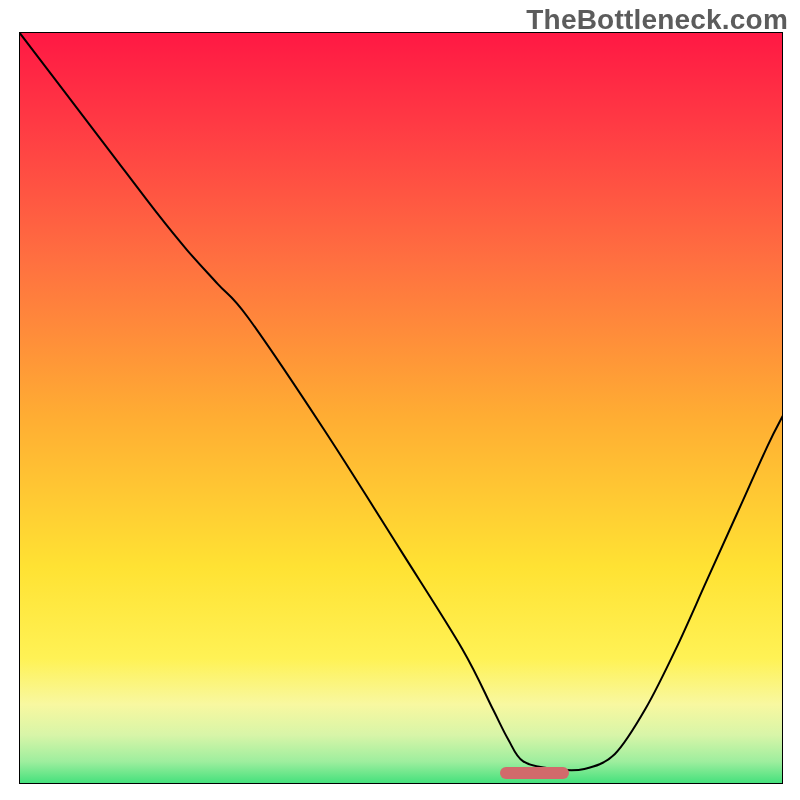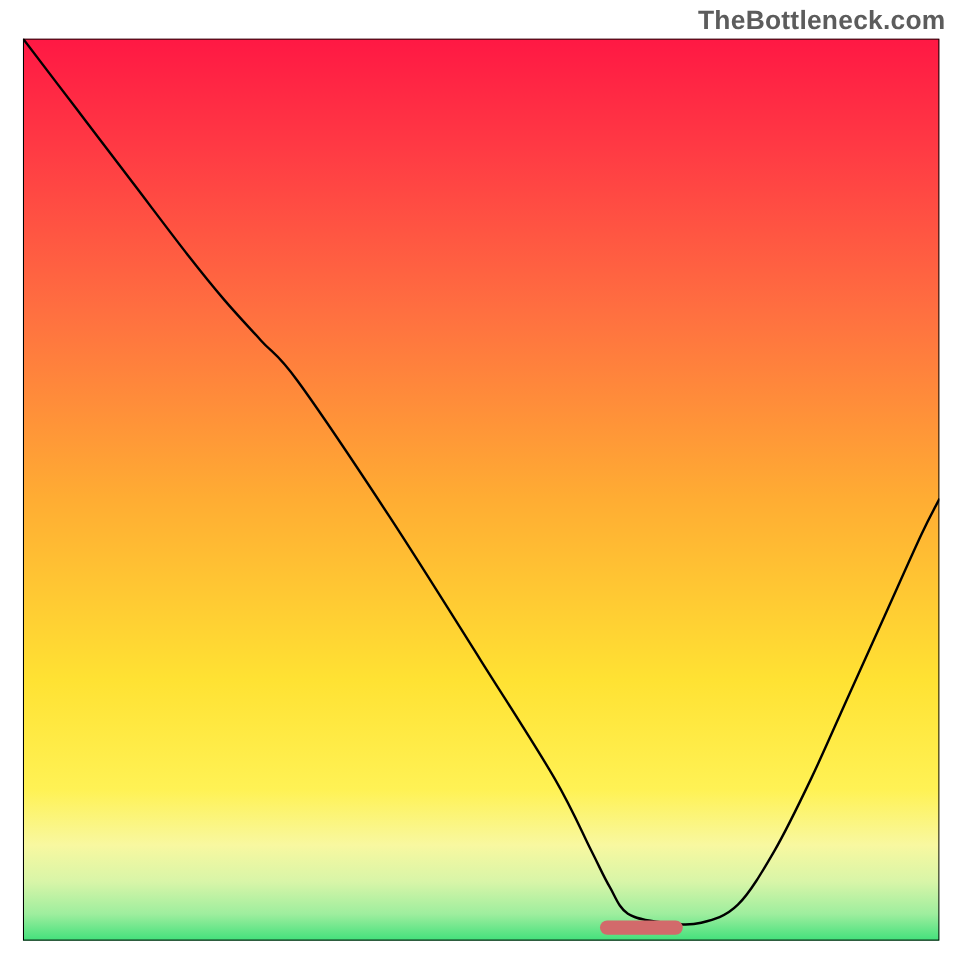--- a/index.html
+++ b/index.html
@@ -13,21 +13,21 @@
   }
   .container {
     position: relative;
     width: 800px;
     height: 800px;
   }
   .watermark {
     position: absolute;
     top: 4px;
     right: 12px;
-    font-size: 22px;
+    font-size: 28px;
     font-weight: 600;
     color: #5c5c5c;
     letter-spacing: 0.2px;
   }
   .plot-area {
     position: absolute;
     left: 19px;
     top: 32px;
     width: 764px;
     height: 752px;

